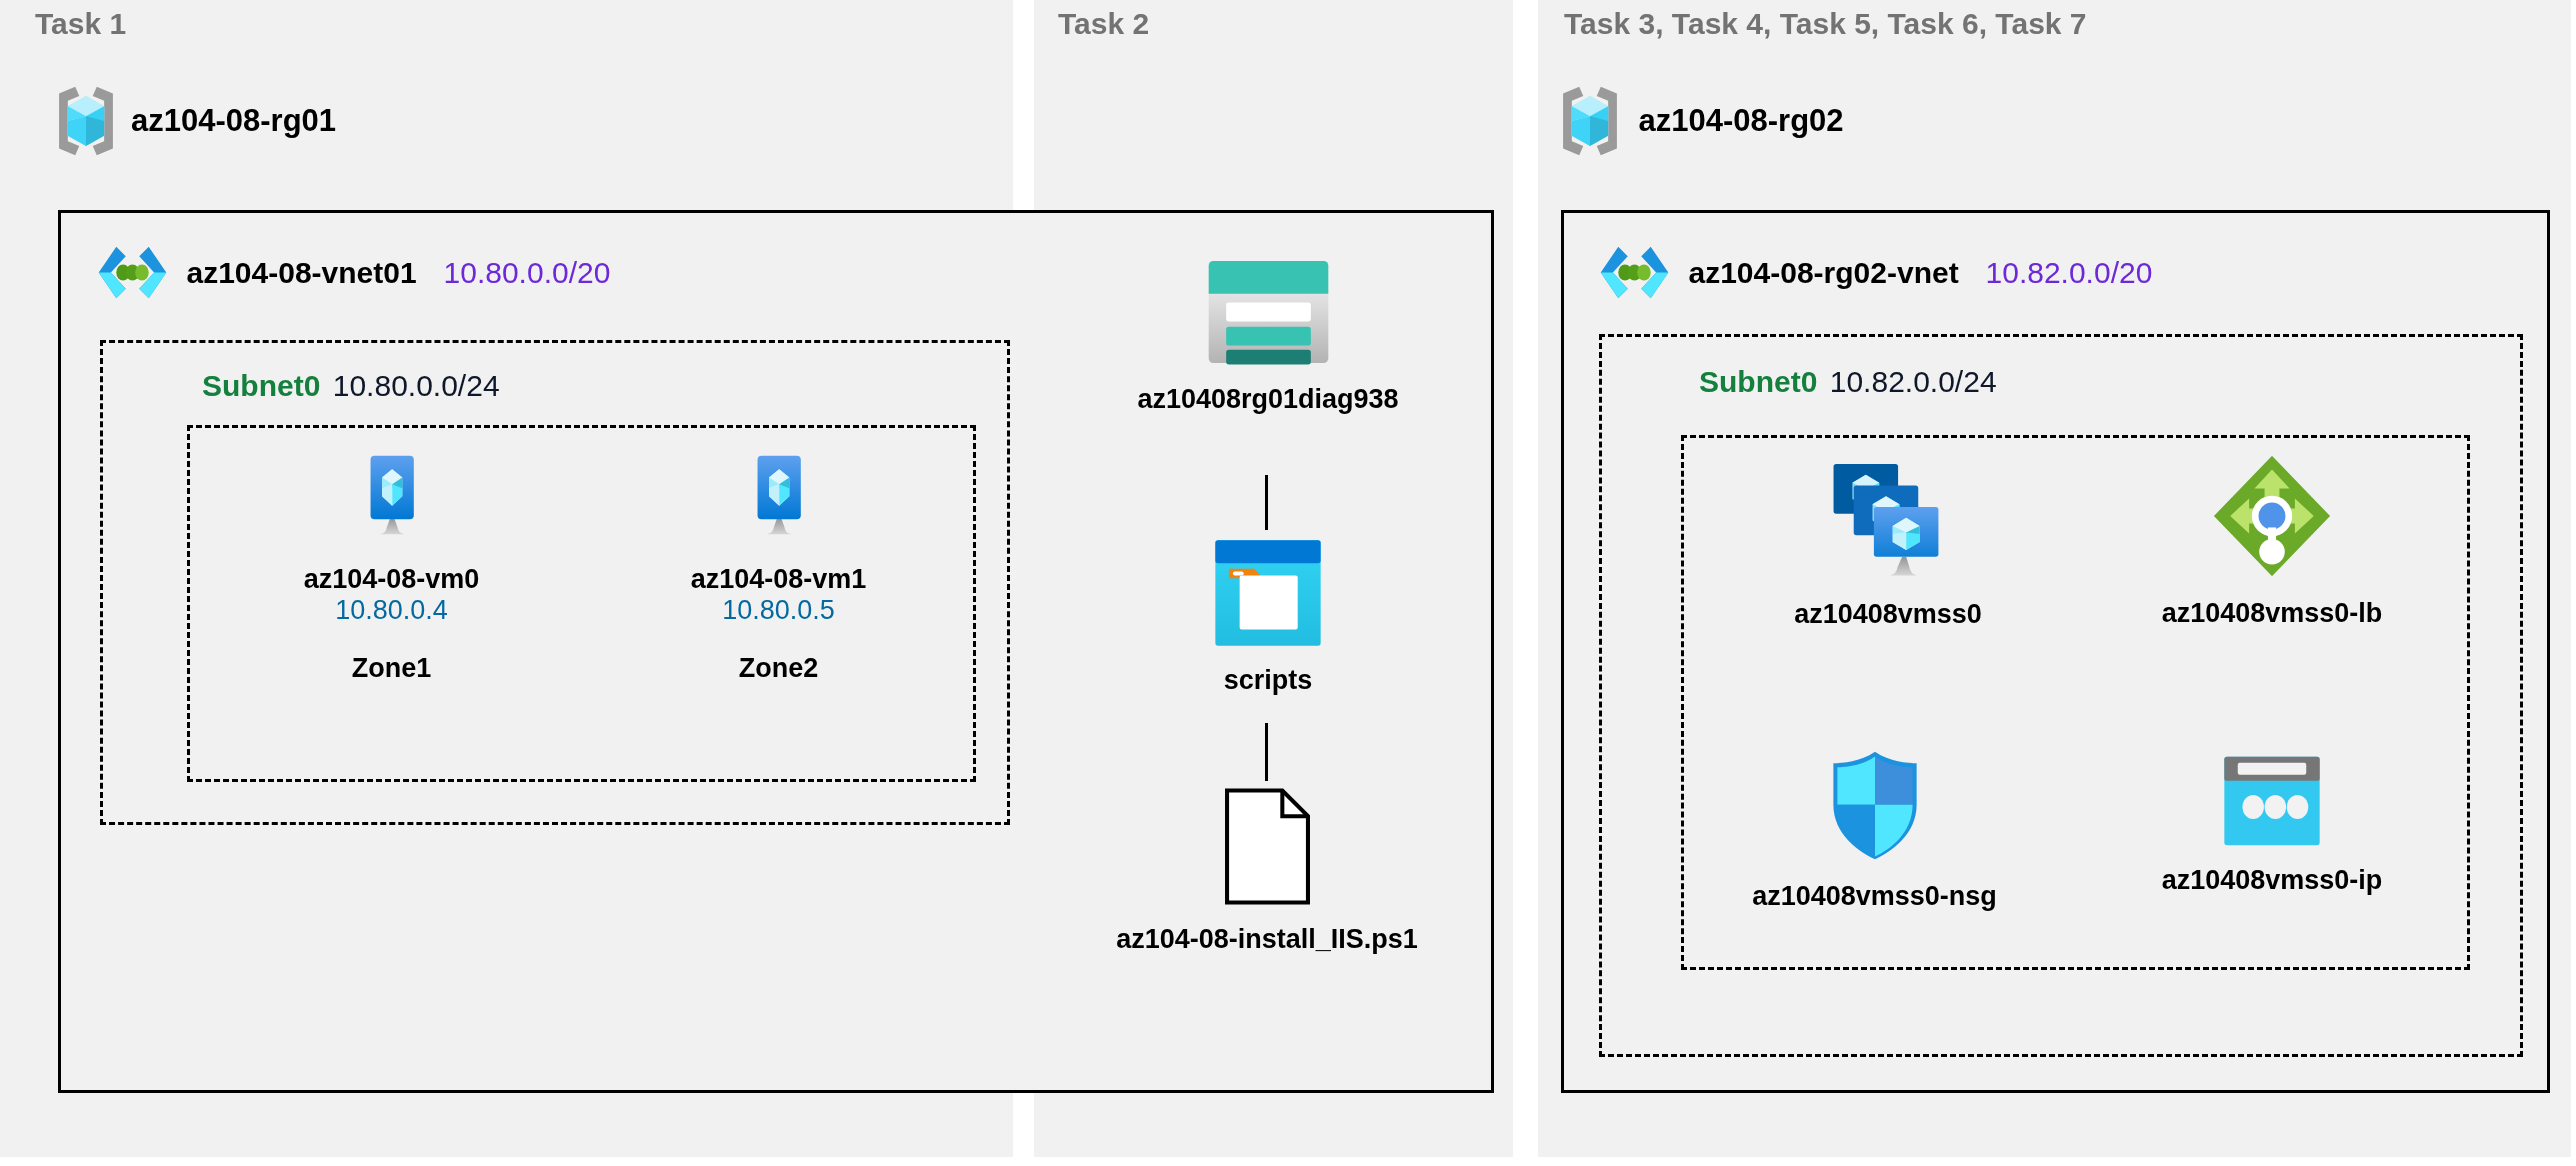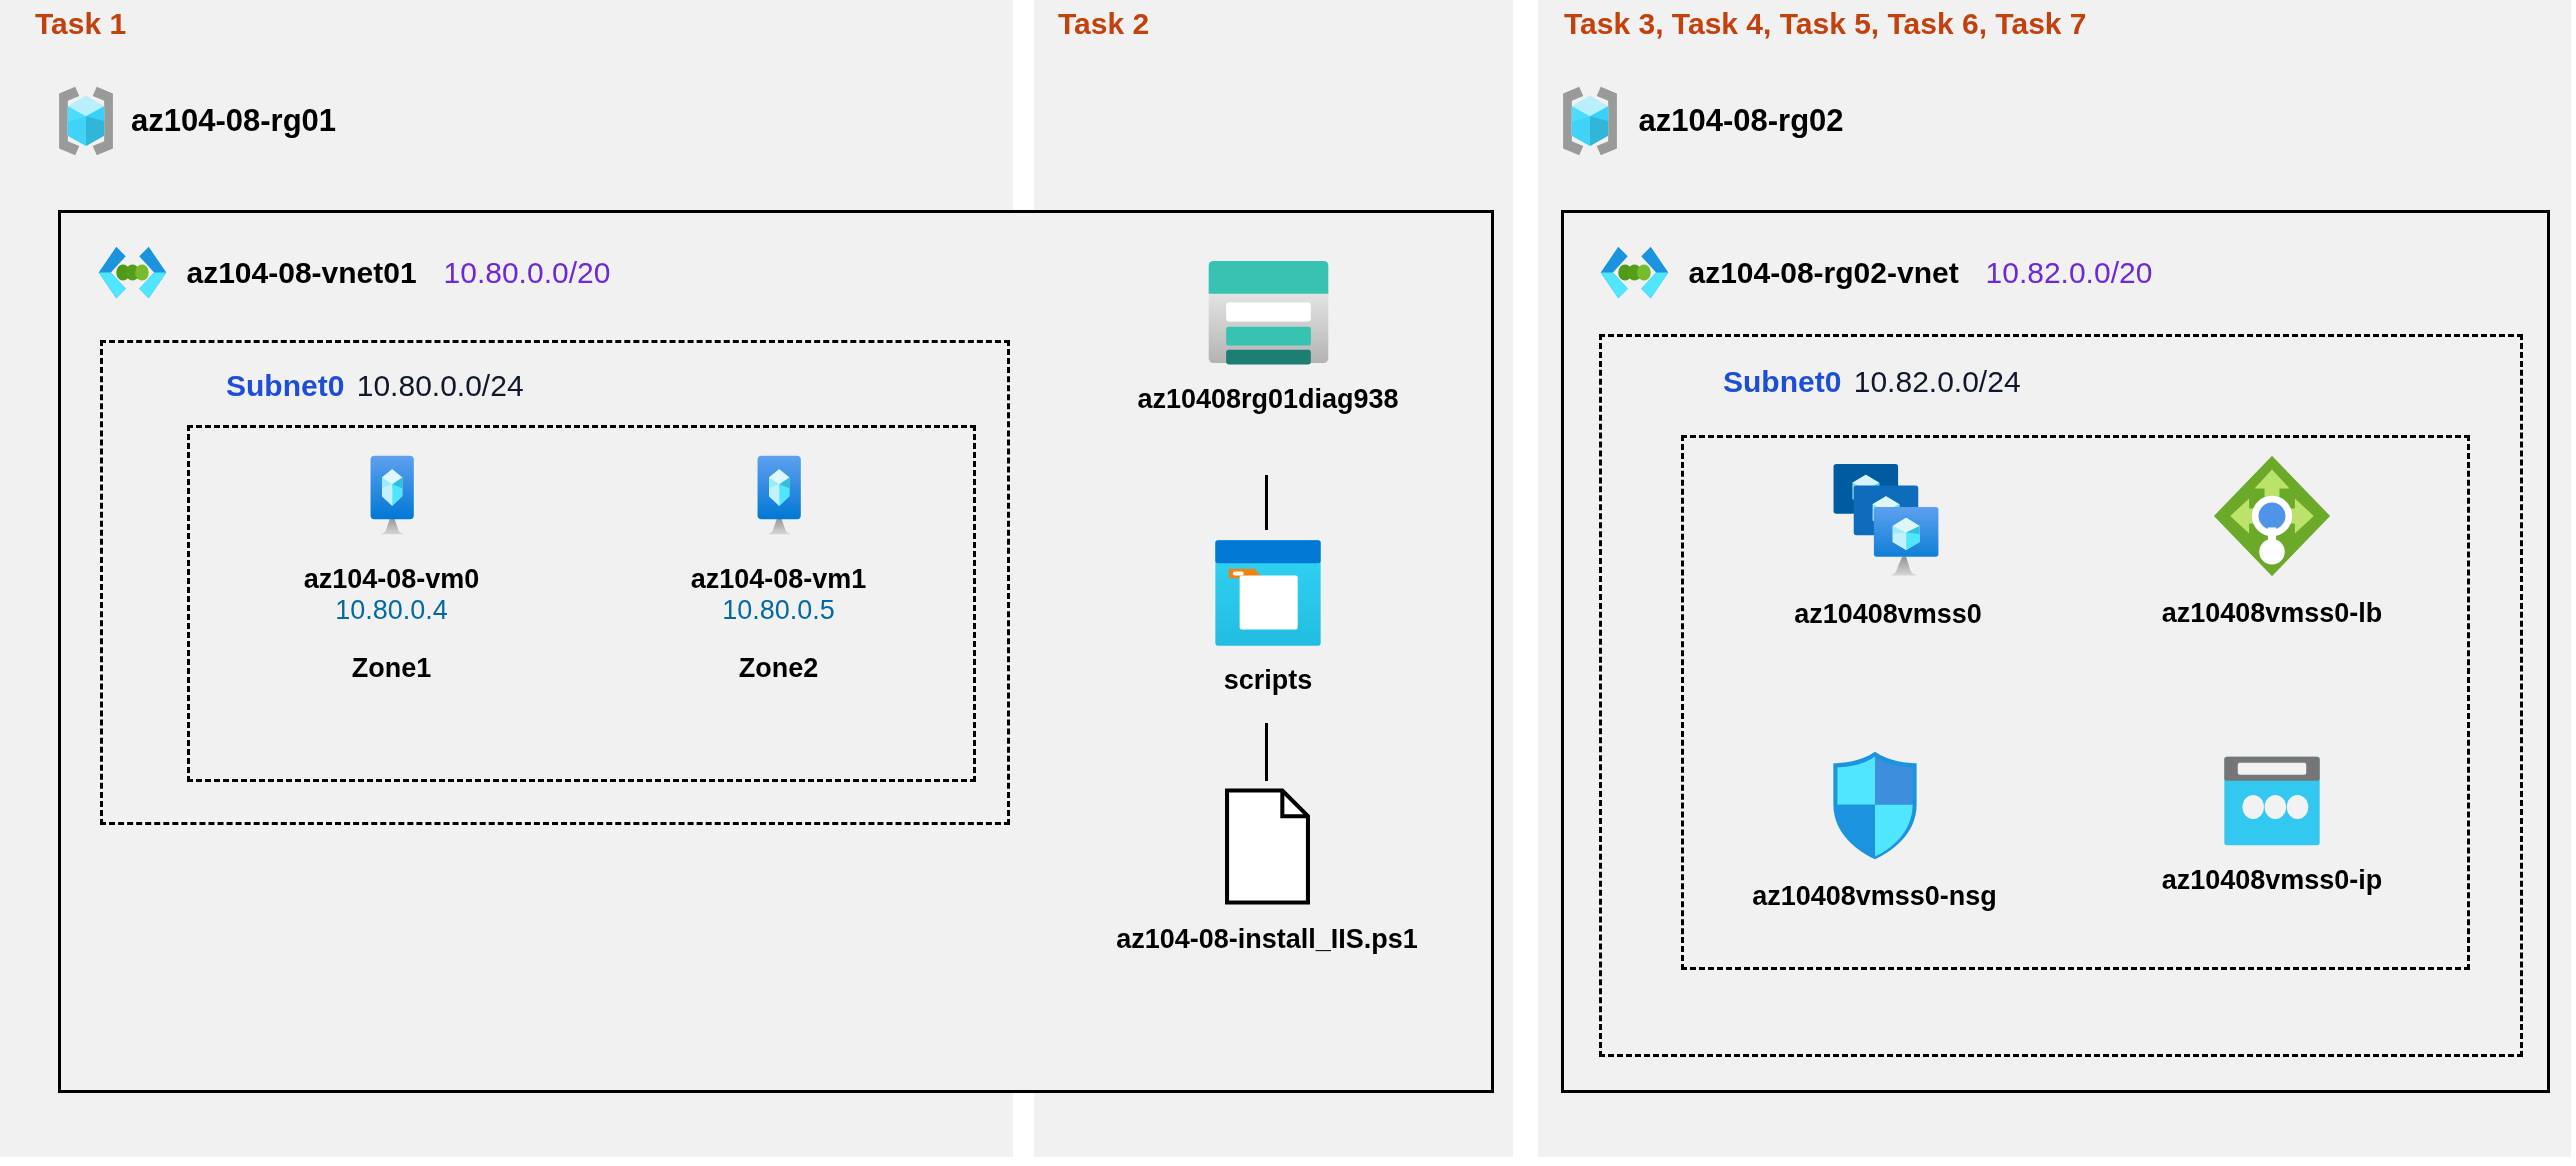--- a/index.html
+++ b/index.html
@@ -1,35 +1,35 @@
 <!DOCTYPE html>
 <html style="font-size:10.8px"><head>
 <meta charset="utf-8">
 <style>
   html,body{margin:0;padding:0;background:#ffffff;}
   body{width:2576px;height:1166px;position:relative;font-family:"Liberation Sans",sans-serif;overflow:hidden;}
 
   .panel{position:absolute;background:#f1f1f1;}
-  .task-label{position:absolute;color:#c2410c;font-weight:bold;font-size:30px;letter-spacing:0px;white-space:nowrap;}
+  .task-label{position:absolute;color:#737373;font-weight:bold;font-size:30px;letter-spacing:0px;white-space:nowrap;}
 
   .rg{position:absolute;display:flex;align-items:center;gap:17.5px;}
   .rg-name{font-size:31px;font-weight:bold;color:#000;white-space:nowrap;}
 
   .vnet-box{position:absolute;border:3.4px solid #000;box-sizing:border-box;background:#f1f1f1;}
   .vnet-box.no-right{border-right:none;}
   .vnet-box.no-left{border-left:none;}
 
   .vnet-head{position:absolute;display:flex;align-items:center;gap:17.5px;}
   .vnet-name{font-size:30px;font-weight:bold;color:#000;white-space:nowrap;}
   .vnet-cidr{font-size:30px;font-weight:normal;color:#6d28d9;white-space:nowrap;margin-left:9.4px;}
 
   .subnet-box{position:absolute;border:3.4px dashed #000;box-sizing:border-box;}
   .inner-box{position:absolute;border:3.4px dashed #000;box-sizing:border-box;}
   .subnet-head{position:absolute;white-space:nowrap;}
-  .subnet-name{font-size:30px;font-weight:bold;color:#1d4ed8;margin-left:24px;}
+  .subnet-name{font-size:30px;font-weight:bold;color:#15803d;}
   .subnet-cidr{font-size:30px;font-weight:normal;color:#0f172a;margin-left:9.4px;}
 
   .node{position:absolute;display:flex;flex-direction:column;align-items:center;text-align:center;}
   .node-label{font-size:27px;font-weight:bold;color:#000;white-space:nowrap;line-height:1.15;}
   .node-sub{font-size:27px;font-weight:normal;color:#0369a1;white-space:nowrap;line-height:1.15;}
   .node-zone{font-size:27px;font-weight:bold;color:#000;white-space:nowrap;line-height:1.15;}
   .gap-lg{height:27px;}
   .gap-md{height:17.5px;}
   .connector{position:absolute;width:3.4px;background:#000;}
   svg{display:block;}

